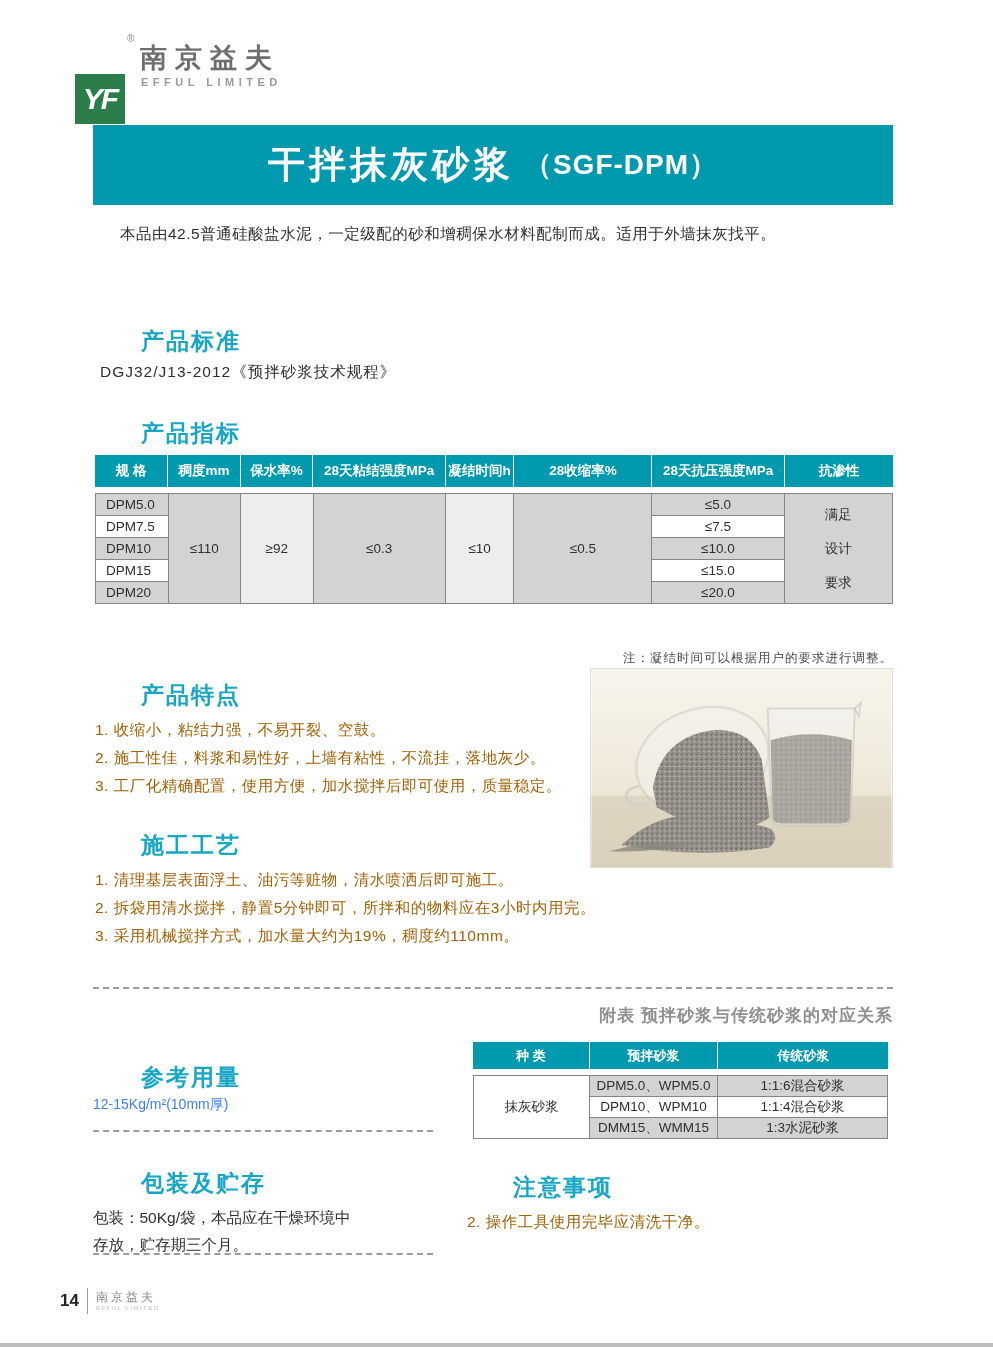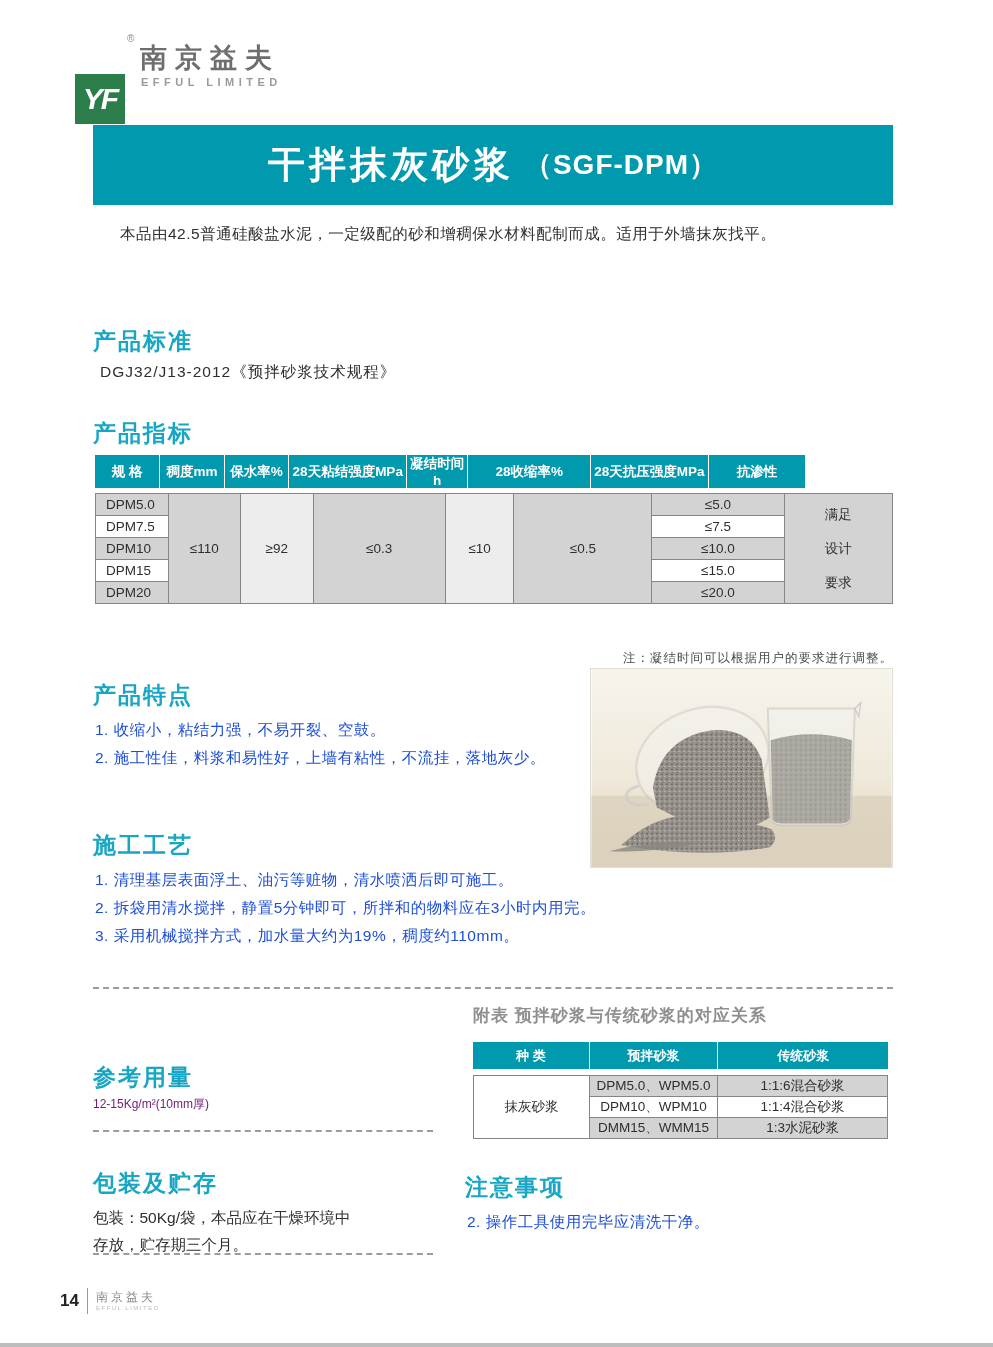--- a/index.html
+++ b/index.html
@@ -28,61 +28,61 @@
   .brand-en{left:141px;top:76px;font-size:11px;color:#9a9a9a;letter-spacing:4.5px;font-weight:bold;}
 
   
   .banner{left:93px;top:125px;width:800px;height:80px;background:var(--teal);
     display:flex;align-items:center;justify-content:center;color:#fff;}
   .banner .t1{font-size:37px;font-weight:bold;letter-spacing:4px;}
   .banner .t2{font-size:28px;font-weight:bold;margin-left:10px;letter-spacing:1px;}
 
   .intro{left:120px;top:224px;width:780px;font-size:15.5px;color:#2f2f2f;letter-spacing:0.5px;}
 
-  h2.sec{font-size:23px;font-weight:bold;color:var(--heading);letter-spacing:2px;}
+  h2.sec{font-size:23px;font-weight:bold;color:var(--heading);letter-spacing:2px;margin-left:48px;}
   .std-text{left:100px;top:362px;font-size:15.5px;color:#2f2f2f;letter-spacing:1px;}
 
   
-  .spec-head{left:95px;top:455px;width:710px;border-collapse:collapse;table-layout:fixed;}
+  .spec-head{left:95px;top:455px;width:798px;border-collapse:collapse;table-layout:fixed;}
   .spec-head td{background:var(--teal);color:#fff;font-size:13.5px;font-weight:bold;
     text-align:center;height:32px;border-right:1px solid #fff;}
   .spec-head td:last-child{border-right:none;}
   .spec-body{left:95px;top:493px;width:798px;border-collapse:collapse;table-layout:fixed;
     border:1px solid #6f6f6f;}
   .spec-body td{border:1px solid var(--border);font-size:13.5px;text-align:center;
     height:22px;color:#2f2f2f;}
   .g{background:var(--gray-cell);}
   .l{background:var(--light-cell);}
   .w{background:#fff;}
   .spec-body td.spec{text-align:left;padding-left:10px;}
   .imperm div{line-height:34px;font-size:13.5px;}
   .note{left:0;top:610px;width:893px;text-align:right;font-size:12.5px;color:#4a4a4a;letter-spacing:1px;margin-top:40px;}
 
   ul.plain{list-style:none;}
-  ul.plain li{font-size:15.5px;color:#1d4ed8;line-height:28px;letter-spacing:0.5px;}
+  ul.plain li{font-size:15.5px;color:#a16207;line-height:28px;letter-spacing:0.5px;}
 
   
   .photo{left:590px;top:668px;width:303px;height:200px;border:1px solid #e0ddd5;}
 
   
   .dash{border-top:2px dashed #9c9c9c;height:0;}
 
   
-  .appx-title{left:473px;top:1004px;width:420px;text-align:left;
+  .appx-title{left:473px;top:1004px;width:420px;text-align:right;
     font-size:17px;font-weight:bold;color:#8f8f8f;letter-spacing:1px;}
   .appx-head{left:473px;top:1042px;width:415px;border-collapse:collapse;table-layout:fixed;}
   .appx-head td{background:var(--teal);color:#fff;font-size:13px;font-weight:bold;
     text-align:center;height:27px;border-right:1px solid #fff;}
   .appx-head td:last-child{border-right:none;}
   .appx-body{left:473px;top:1075px;width:415px;border-collapse:collapse;table-layout:fixed;
     border:1px solid #6f6f6f;}
   .appx-body td{border:1px solid var(--border);font-size:13.5px;text-align:center;
     height:21px;color:#2f2f2f;}
 
-  .dosage-text{left:93px;top:1096px;font-size:12px;color:#701a75;}
+  .dosage-text{left:93px;top:1096px;font-size:14px;color:#3b82f6;}
   .pack-line{font-size:15.5px;color:#2f2f2f;line-height:27px;}
 
   
   .foot{left:60px;top:1288px;display:flex;align-items:center;}
   .foot .num{font-size:17px;font-weight:bold;color:#222;}
   .foot .bar{width:1px;height:26px;background:#9a9a9a;margin:0 8px;}
   .foot .cn{font-size:12px;color:#8a8a8a;letter-spacing:3px;line-height:13px;}
   .foot .en{font-size:6px;color:#bdbdbd;letter-spacing:1.5px;line-height:8px;}
   .bottom-strip{left:0;bottom:0;width:993px;height:4px;background:#bdbdbd;}
 </style>
@@ -177,20 +177,21 @@
   </tr>
 </tbody>
   </table>
 
 <div class="abs note">注：凝结时间可以根据用户的要求进行调整。</div>
 
 <h2 class="abs sec" style="left:93px;top:680px;">产品特点</h2>
 <ul class="abs plain" style="left:95px;top:716px;width:500px;">
   <li>1. 收缩小，粘结力强，不易开裂、空鼓。</li>
   <li>2. 施工性佳，料浆和易性好，上墙有粘性，不流挂，落地灰少。</li>
+  <li>3. 工厂化精确配置，使用方便，加水搅拌后即可使用，质量稳定。</li>
 </ul>
 
 <svg class="abs photo" viewBox="0 0 303 200" xmlns="http://www.w3.org/2000/svg">
   <defs>
     <linearGradient id="bg" x1="0" y1="0" x2="0" y2="1">
       <stop offset="0" stop-color="#f7f4ec"></stop>
       <stop offset="0.55" stop-color="#efe9da"></stop>
       <stop offset="1" stop-color="#ded4bd"></stop>
     </linearGradient>
     <pattern id="speck" width="5" height="5" patternUnits="userSpaceOnUse">

